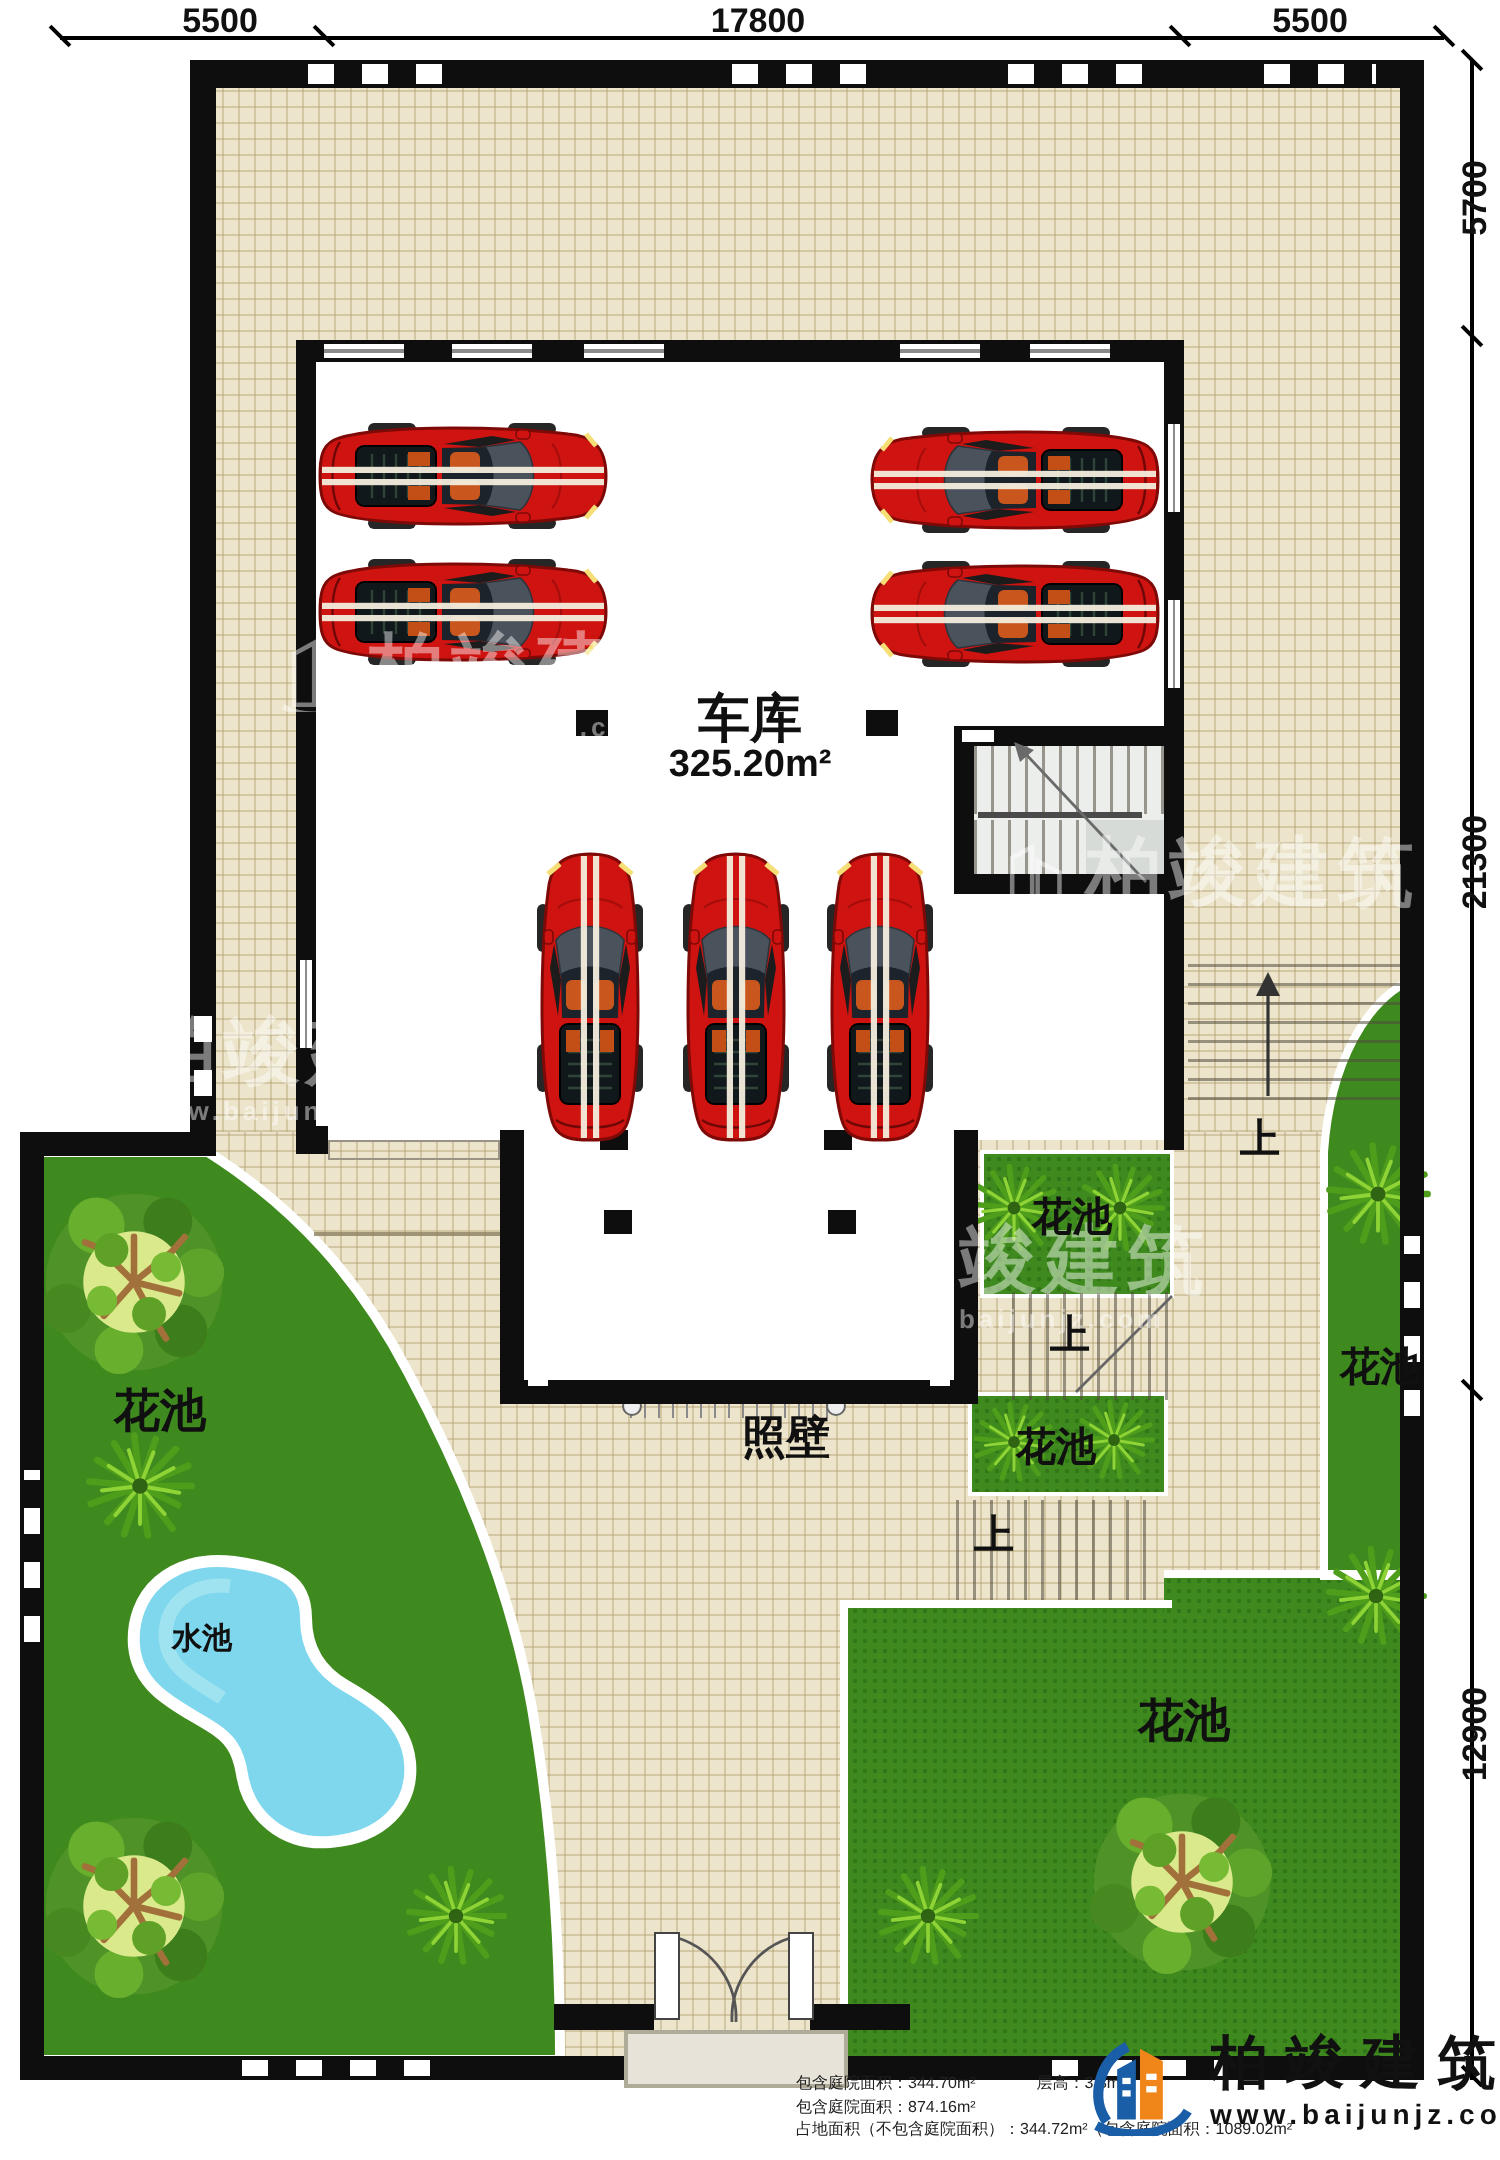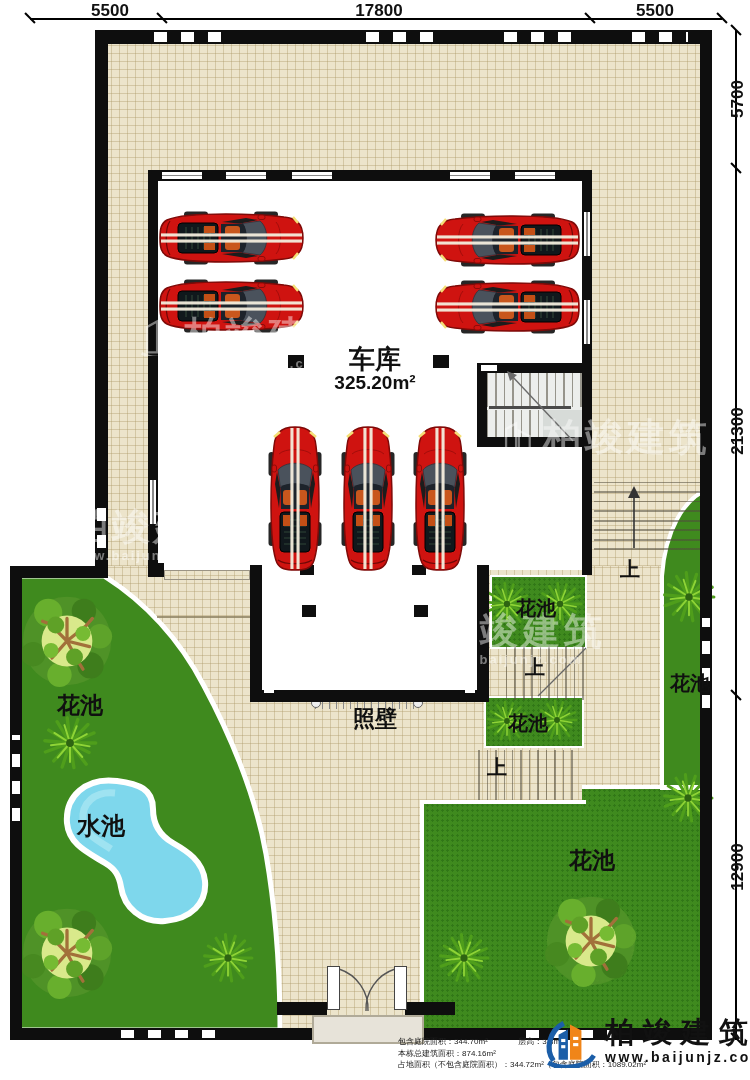--- a/index.html
+++ b/index.html
@@ -309,22 +309,22 @@
   <div class="abs" style="left:312px;top:1015px;width:108px;height:25px;background:#e7e3d9;border:2px solid #b0aa98;z-index:4;"></div>
 
   <div class="lbl abs" style="left:330px;top:342px;width:90px;font-size:26px;">车库</div>
   <div class="lbl abs" style="left:320px;top:372px;width:110px;font-size:19px;">325.20m²</div>
 
   <div class="lbl abs" style="left:45px;top:690px;width:70px;font-size:23px;">花池</div>
   <div class="lbl abs" style="left:501px;top:595px;width:70px;font-size:20px;">花池</div>
   <div class="lbl abs" style="left:493px;top:710px;width:70px;font-size:20px;">花池</div>
   <div class="lbl abs" style="left:655px;top:670px;width:70px;font-size:20px;">花池</div>
   <div class="lbl abs" style="left:557px;top:845px;width:70px;font-size:23px;">花池</div>
-  <div class="lbl abs" style="left:70px;top:810px;width:62px;font-size:24px;">水池</div>
-  <div class="lbl abs" style="left:335px;top:704px;width:80px;font-size:22px;">照壁</div>
+  <div class="lbl abs" style="left:70px;top:810px;width:62px;font-size:15px;">水池</div>
+  <div class="lbl abs" style="left:335px;top:704px;width:80px;font-size:22px;text-align:right;">照壁</div>
   <div class="lbl abs" style="left:610px;top:556px;width:40px;font-size:20px;">上</div>
   <div class="lbl abs" style="left:515px;top:654px;width:40px;font-size:20px;">上</div>
   <div class="lbl abs" style="left:477px;top:754px;width:40px;font-size:20px;">上</div>
 
   <div class="wm" style="left:138px;top:316px;">
     <svg width="40" height="40">
         <use href="#sym-wmglyph"></use>
       </svg>
     <div>
         <div class="wmname">柏竣建筑</div>
@@ -355,21 +355,21 @@
     <div>
         <div class="wmname">柏竣建筑</div>
          <div class="wmurl">www.baijunjz.com</div>
       </div>
   </div>
 
   <div class="abs" style="left:398px;top:1036px;z-index:8;">
     <div class="stat"><span>包含庭院面积：344.70m²</span>
       <span style="display:inline-block;width:26px;"></span>
       <span>层高：3.3m</span></div>
-    <div class="stat">本栋总建筑面积：874.16m²</div>
+    <div class="stat">包含庭院面积：874.16m²</div>
     <div class="stat">占地面积（不包含庭院面积）：344.72m²（包含庭院面积：1089.02m²</div>
   </div>
 
   <div class="abs" style="left:543px;top:1014px;display:flex;align-items:center;gap:8px;z-index:8;">
     <svg width="54" height="54">
         <use href="#sym-brand"></use>
       </svg>
     <div>
       <div style="font-size:29px;font-weight:bold;letter-spacing:9px;line-height:1.1;">柏竣建筑</div>
       <div style="font-size:14px;font-weight:bold;letter-spacing:2.5px;">www.baijunjz.com</div>

